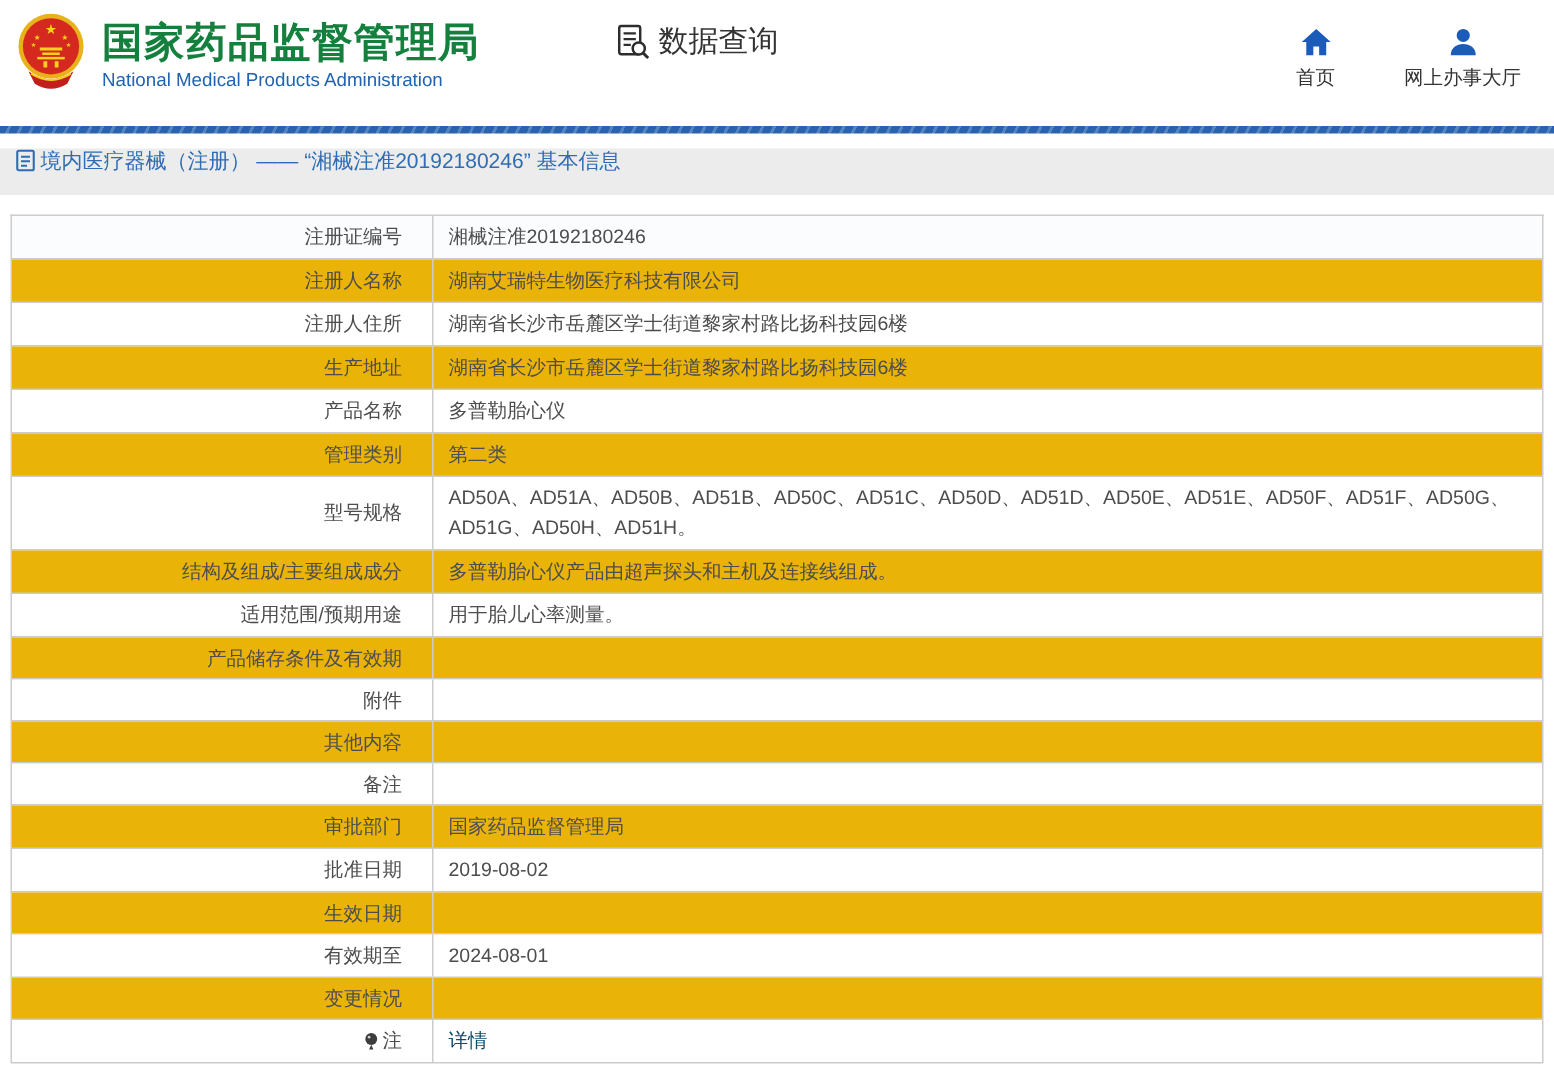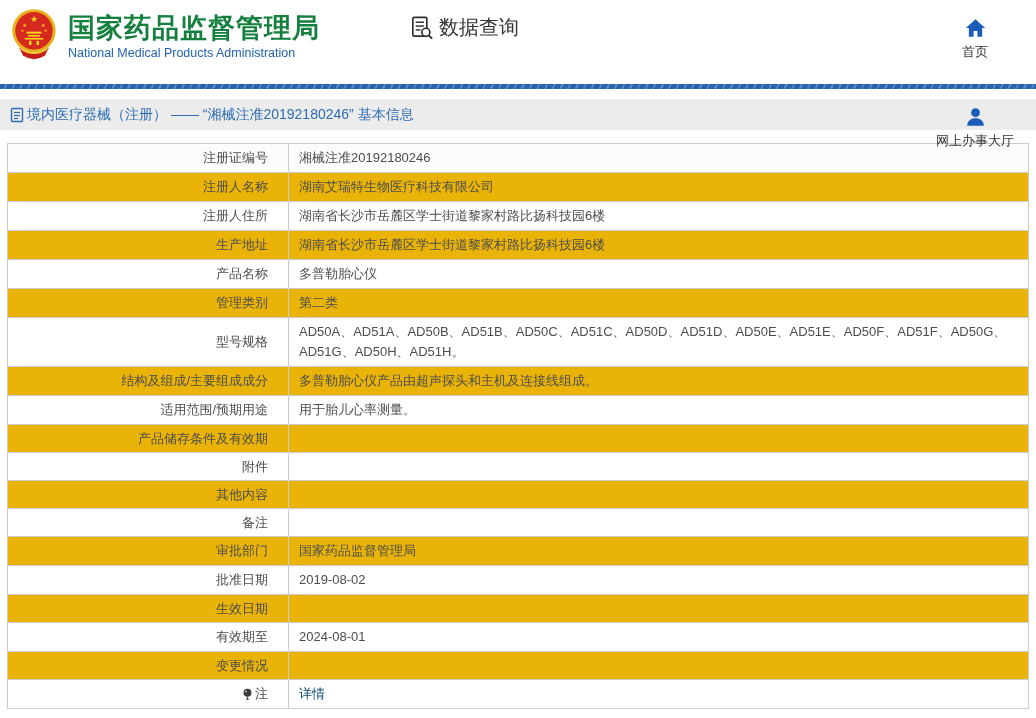--- a/index.html
+++ b/index.html
@@ -9,30 +9,30 @@
 
   
   .site-header { height:84px; display:flex; align-items:flex-start; padding:6px 22px 0 9px; background:#fff; }
   .logo-area { display:flex; align-items:flex-start; }
   .emblem { width:50px; height:54px; margin-top:2px; }
   .title-block { margin-left:9px; padding-top:7px; }
   .site-title { font-size:27px; font-weight:bold; color:#15803d; letter-spacing:1px; line-height:30px; }
   .site-subtitle { font-size:12.5px; color:#2063b0; margin-top:3px; }
   .section-entry { display:flex; align-items:center; margin-left:88px; margin-top:8px; cursor:pointer; }
   .section-entry .dq-label { font-size:20px; color:#333; margin-left:4px; }
-  .header-nav { margin-left:auto; display:flex; gap:46px; margin-top:12px;flex-direction:column; }
+  .header-nav { margin-left:auto; display:flex; gap:46px; margin-top:12px; }
   .nav-item { display:flex; flex-direction:column; align-items:center; gap:5px; text-decoration:none; cursor:pointer; }
   .nav-item .nav-label { font-size:13px; color:#333; white-space:nowrap; }
 
   
   .blue-band { height:5px; width:100%;
     background:repeating-linear-gradient(115deg,#2a62ae 0px,#2a62ae 5px,#5584c2 5px,#5584c2 7px); }
 
   
-  .breadcrumb-bar { margin-top:10px; height:31px; background:#ececec; display:flex; align-items:center; padding-left:10px; }
+  .breadcrumb-bar { margin-top:10px; height:31px; background:#ececec; display:flex; align-items:flex-start; padding-left:10px; }
   .breadcrumb-text { font-size:14px; color:#2e6db4; margin-left:3px; }
 
   
   .info-table { margin:13px 7px 0 7px; border:1px solid #ccc; border-bottom:none; }
   .row { display:flex; border-bottom:1px solid #ccc; min-height:28px; background:#fff; }
   .row.alt { background:#eab308; }
   .row.first { background:#fafcfe; }
   .row.tall { min-height:48px; }
   .cell { display:flex; align-items:center; font-size:13px; color:#4d4d4d; }
   .cell.label { width:281px; justify-content:flex-end; padding-right:20px; border-right:1px solid #ccc; gap:3px; flex-shrink:0; }

